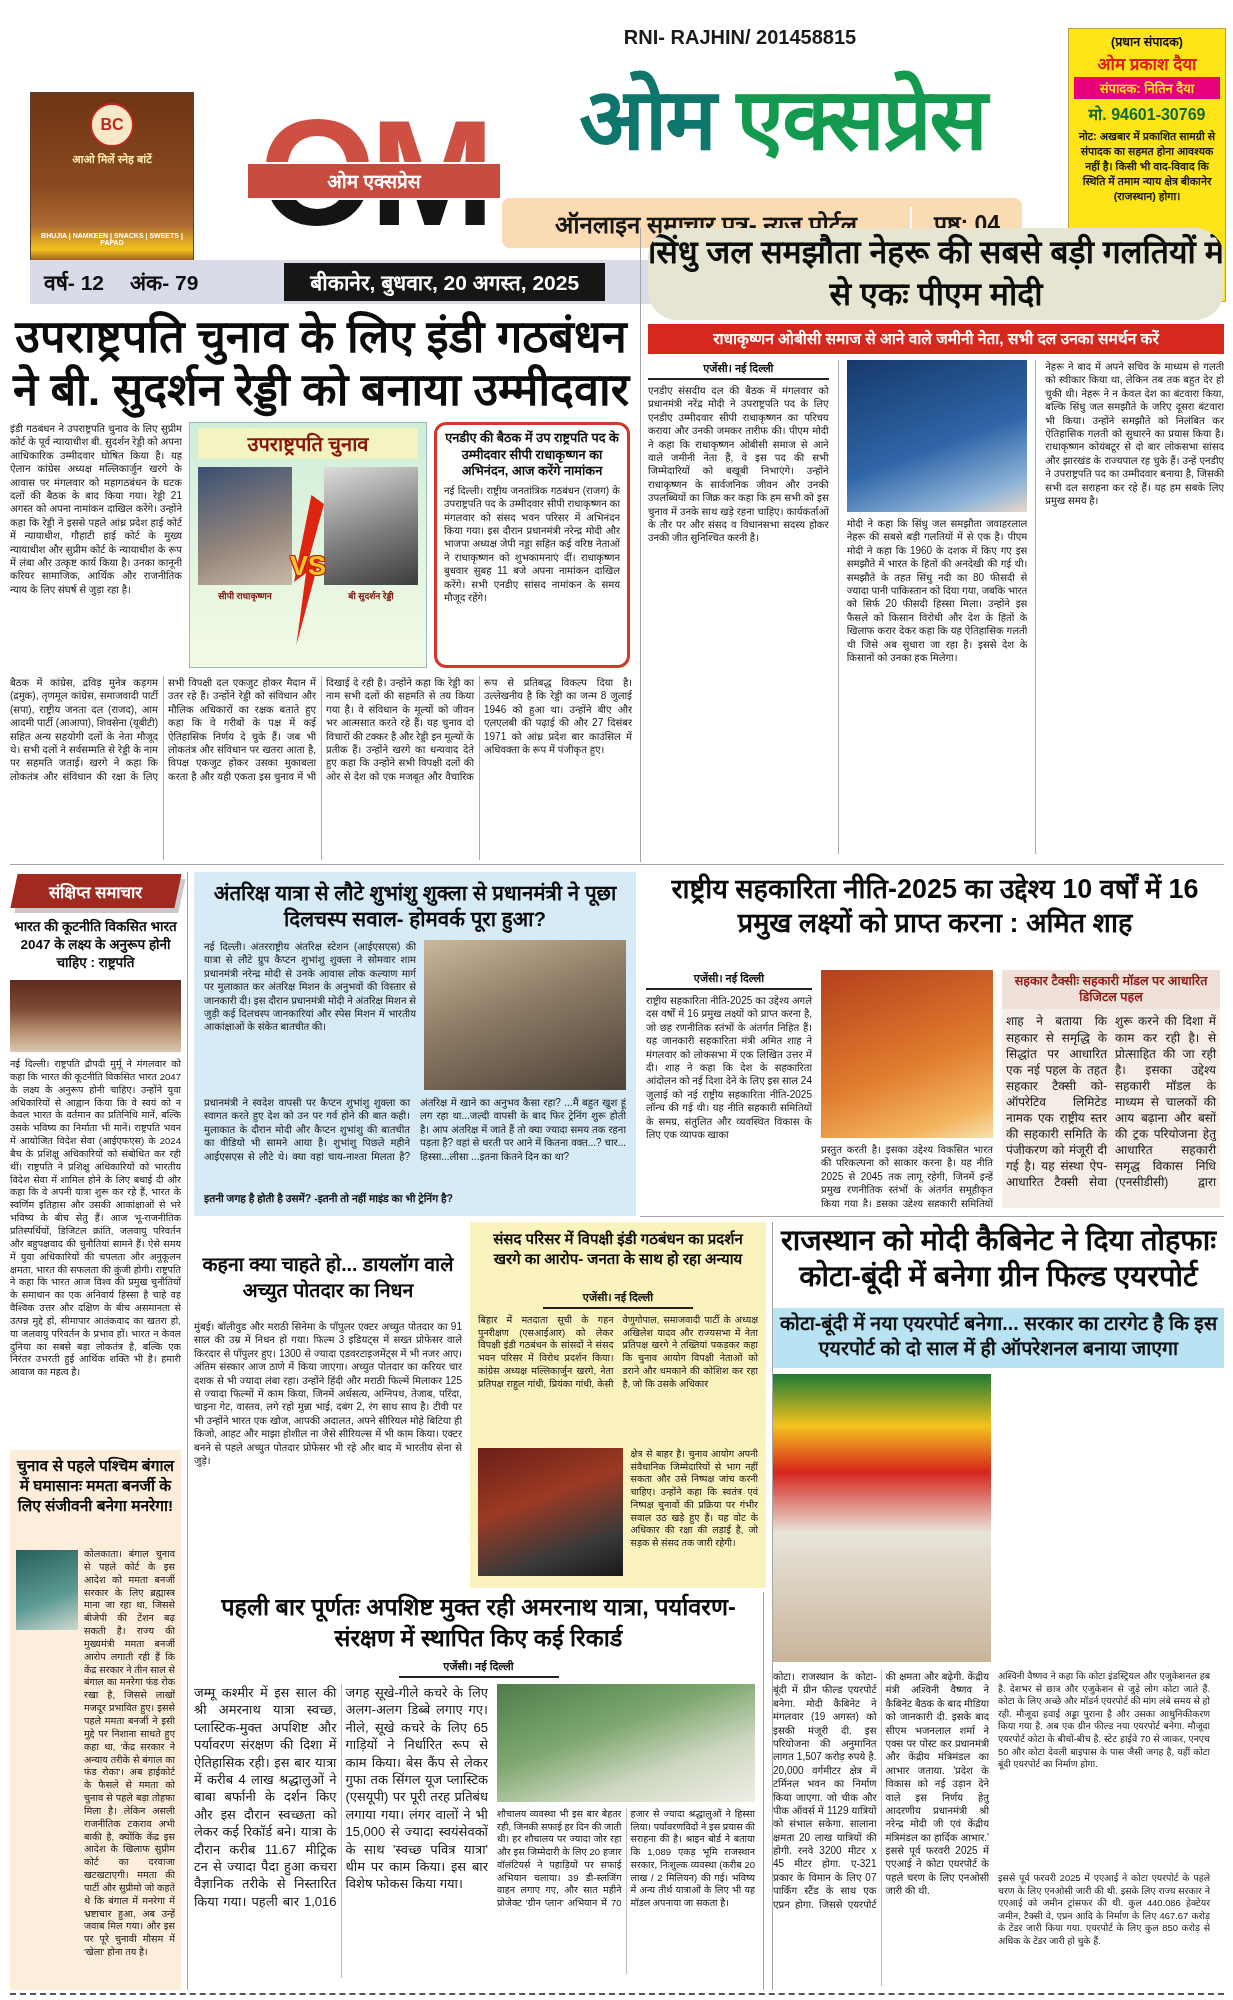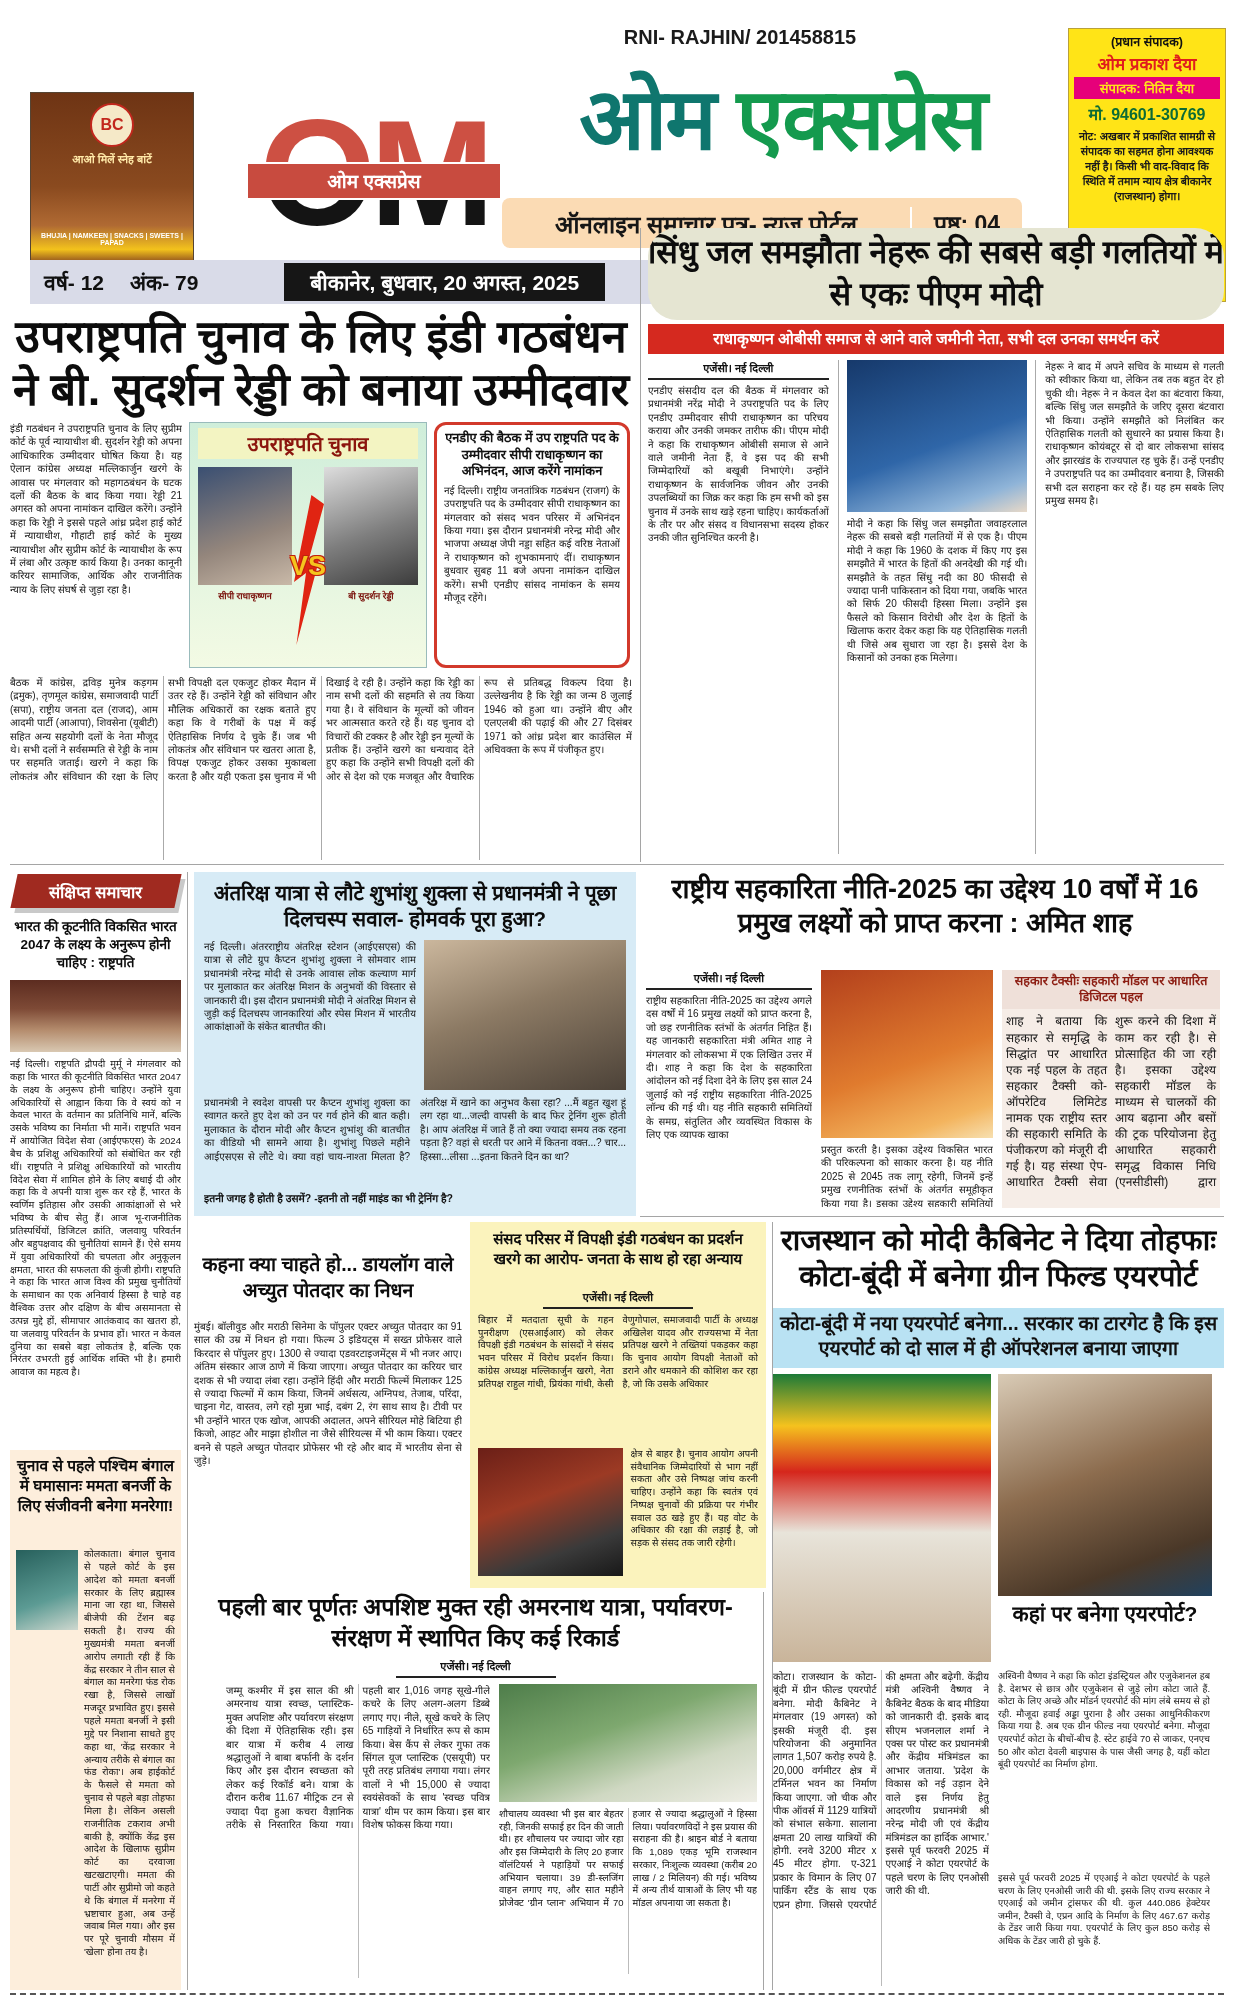--- a/index.html
+++ b/index.html
@@ -130,25 +130,25 @@
   #raj-right{width:214px;display:flex;flex-direction:column;gap:5px;}
   #cm-photo{width:214px;height:222px;background:linear-gradient(160deg,#d9cbb6 0%,#8c6c4e 45%,#4a3828 80%,#20415e 100%);}
   #where-h{font-size:21px;line-height:1.2;height:52px;}
   #raj-bottom{display:flex;gap:9px;margin-top:8px;height:316px;}
   #kota-cols{width:216px;height:316px;column-count:2;column-gap:9px;column-rule:1px solid #bbb;font-size:10px;}
   #where-col{width:212px;}
   #where-body{height:196px;font-size:9.4px;}
   #raj-note{height:112px;font-size:9.4px;margin-top:6px;}
 
   
-  #amar{left:194px;top:1592px;width:570px;height:398px;border-right:1px solid #a5a5a5;padding-right:6px;box-sizing:border-box;}
+  #amar{left:194px;top:1592px;width:570px;height:398px;border-right:1px solid #a5a5a5;box-sizing:border-box;}
   #amar-h{font-size:23.5px;line-height:1.3;height:64px;}
   #amar-byline{width:160px;margin:2px auto 6px;}
   #amar-row{display:flex;gap:9px;height:294px;}
-  #amar-left{width:294px;height:294px;column-count:2;column-gap:9px;column-rule:1px solid #bbb;font-size:10px;margin-left:32px;}
+  #amar-left{width:294px;height:294px;column-count:2;column-gap:9px;column-rule:1px solid #bbb;font-size:13px;}
   #amar-right{width:258px;}
   #amarnath-photo{width:258px;height:118px;background:linear-gradient(160deg,#4e7d4a 0%,#7ea86f 40%,#cfd8c2 70%,#efeee6 100%);}
   #amar-right .txt{height:166px;margin-top:6px;column-count:2;column-gap:9px;column-rule:1px solid #bbb;font-size:9.5px;}
 
   #rule-top{left:10px;top:864px;width:1214px;}
   #rule-mid{left:640px;top:1216px;width:584px;}
   #bottom-dash{left:10px;top:1993px;width:1214px;border-top:2px dashed #555;}
 </style>
 </head>
 <body>
@@ -296,24 +296,20 @@
     <div class="photo" id="protest-photo"></div>
     <div class="txt" id="parl-b2">क्षेत्र से बाहर है। चुनाव आयोग अपनी संवैधानिक जिम्मेदारियों से भाग नहीं सकता और उसे निष्पक्ष जांच करनी चाहिए। उन्होंने कहा कि स्वतंत्र एवं निष्पक्ष चुनावों की प्रक्रिया पर गंभीर सवाल उठ खड़े हुए हैं। यह वोट के अधिकार की रक्षा की लड़ाई है, जो सड़क से संसद तक जारी रहेगी।</div>
   </div>
 </div>
 
 <div class="abs" id="raj">
   <div class="hl" id="raj-h">राजस्थान को मोदी कैबिनेट ने दिया तोहफाः कोटा-बूंदी में बनेगा ग्रीन फिल्ड एयरपोर्ट</div>
   <div id="raj-strap">कोटा-बूंदी में नया एयरपोर्ट बनेगा... सरकार का टारगेट है कि इस एयरपोर्ट को दो साल में ही ऑपरेशनल बनाया जाएगा</div>
   <div id="raj-photos">
     <div class="photo" id="modi-turban-photo"></div>
-    <div id="raj-right">
-      <div class="photo" id="cm-photo"></div>
-      <div class="hl" id="where-h">कहां पर बनेगा एयरपोर्ट?</div>
-    </div>
   </div>
   <div id="raj-bottom">
     <div class="txt" id="kota-cols">कोटा। राजस्थान के कोटा-बूंदी में ग्रीन फील्ड एयरपोर्ट बनेगा. मोदी कैबिनेट ने मंगलवार (19 अगस्त) को इसकी मंजूरी दी. इस परियोजना की अनुमानित लागत 1,507 करोड़ रुपये है. 20,000 वर्गमीटर क्षेत्र में टर्मिनल भवन का निर्माण किया जाएगा. जो चीक और पीक ऑवर्स में 1129 यात्रियों को संभाल सकेगा. सालाना क्षमता 20 लाख यात्रियों की होगी. रनवे 3200 मीटर x 45 मीटर होगा. ए-321 प्रकार के विमान के लिए 07 पार्किंग स्टैंड के साथ एक एप्रन होगा. जिससे एयरपोर्ट की क्षमता और बढ़ेगी. केंद्रीय मंत्री अश्विनी वैष्णव ने कैबिनेट बैठक के बाद मीडिया को जानकारी दी. इसके बाद सीएम भजनलाल शर्मा ने एक्स पर पोस्ट कर प्रधानमंत्री और केंद्रीय मंत्रिमंडल का आभार जताया. 'प्रदेश के विकास को नई उड़ान देने वाले इस निर्णय हेतु आदरणीय प्रधानमंत्री श्री नरेन्द्र मोदी जी एवं केंद्रीय मंत्रिमंडल का हार्दिक आभार.' इससे पूर्व फरवरी 2025 में एएआई ने कोटा एयरपोर्ट के पहले चरण के लिए एनओसी जारी की थी.</div>
     <div id="where-col">
       <div class="txt" id="where-body">अश्विनी वैष्णव ने कहा कि कोटा इंडस्ट्रियल और एजुकेशनल हब है. देशभर से छात्र और एजुकेशन से जुड़े लोग कोटा जाते हैं. कोटा के लिए अच्छे और मॉडर्न एयरपोर्ट की मांग लंबे समय से हो रही. मौजूदा हवाई अड्डा पुराना है और उसका आधुनिकीकरण किया गया है. अब एक ग्रीन फील्ड नया एयरपोर्ट बनेगा. मौजूदा एयरपोर्ट कोटा के बीचों-बीच है. स्टेट हाईवे 70 से जाकर, एनएच 50 और कोटा देवली बाइपास के पास जैसी जगह है, यहीं कोटा बूंदी एयरपोर्ट का निर्माण होगा.</div>
       <div class="txt" id="raj-note">इससे पूर्व फरवरी 2025 में एएआई ने कोटा एयरपोर्ट के पहले चरण के लिए एनओसी जारी की थी. इसके लिए राज्य सरकार ने एएआई को जमीन ट्रांसफर की थी. कुल 440.086 हेक्टेयर जमीन, टैक्सी वे, एप्रन आदि के निर्माण के लिए 467.67 करोड़ के टेंडर जारी किया गया. एयरपोर्ट के लिए कुल 850 करोड़ से अधिक के टेंडर जारी हो चुके हैं.</div>
     </div>
   </div>
 </div>
 

